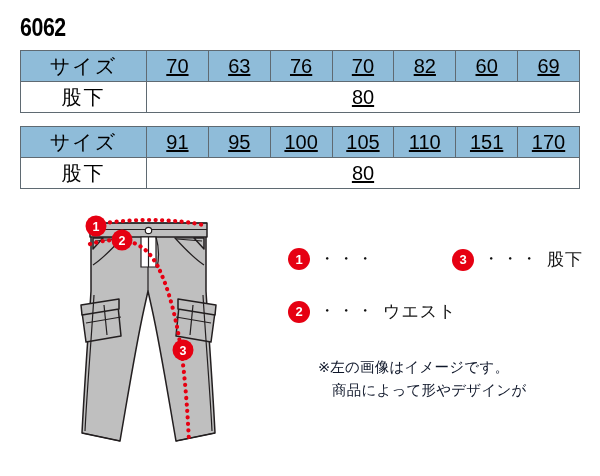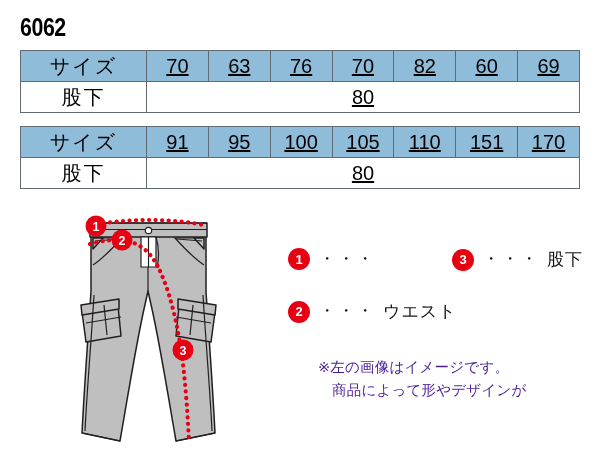--- a/index.html
+++ b/index.html
@@ -125,21 +125,21 @@
   }
 
   
   #note {
     position: absolute;
     left: 318px;
     top: 356px;
     font-size: 14.5px;
     font-family: "DejaVu Sans", "Liberation Sans", sans-serif;
     line-height: 1.62;
-    color: #4c1d95;
+    color: #0f172a;
     letter-spacing: 0.2px;
   }
   .note-line-indent { padding-left: 14px; text-align: center; }
 </style>
 </head>
 <body>
 
 <div id="product-title">6062</div>
 
 <table class="size-table" id="size-table-1">

